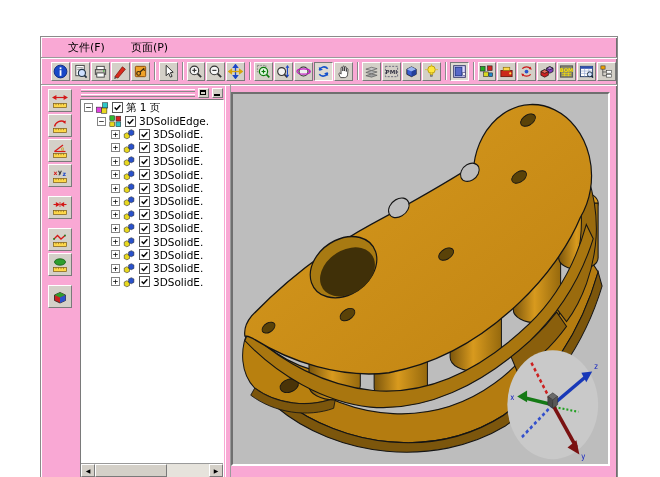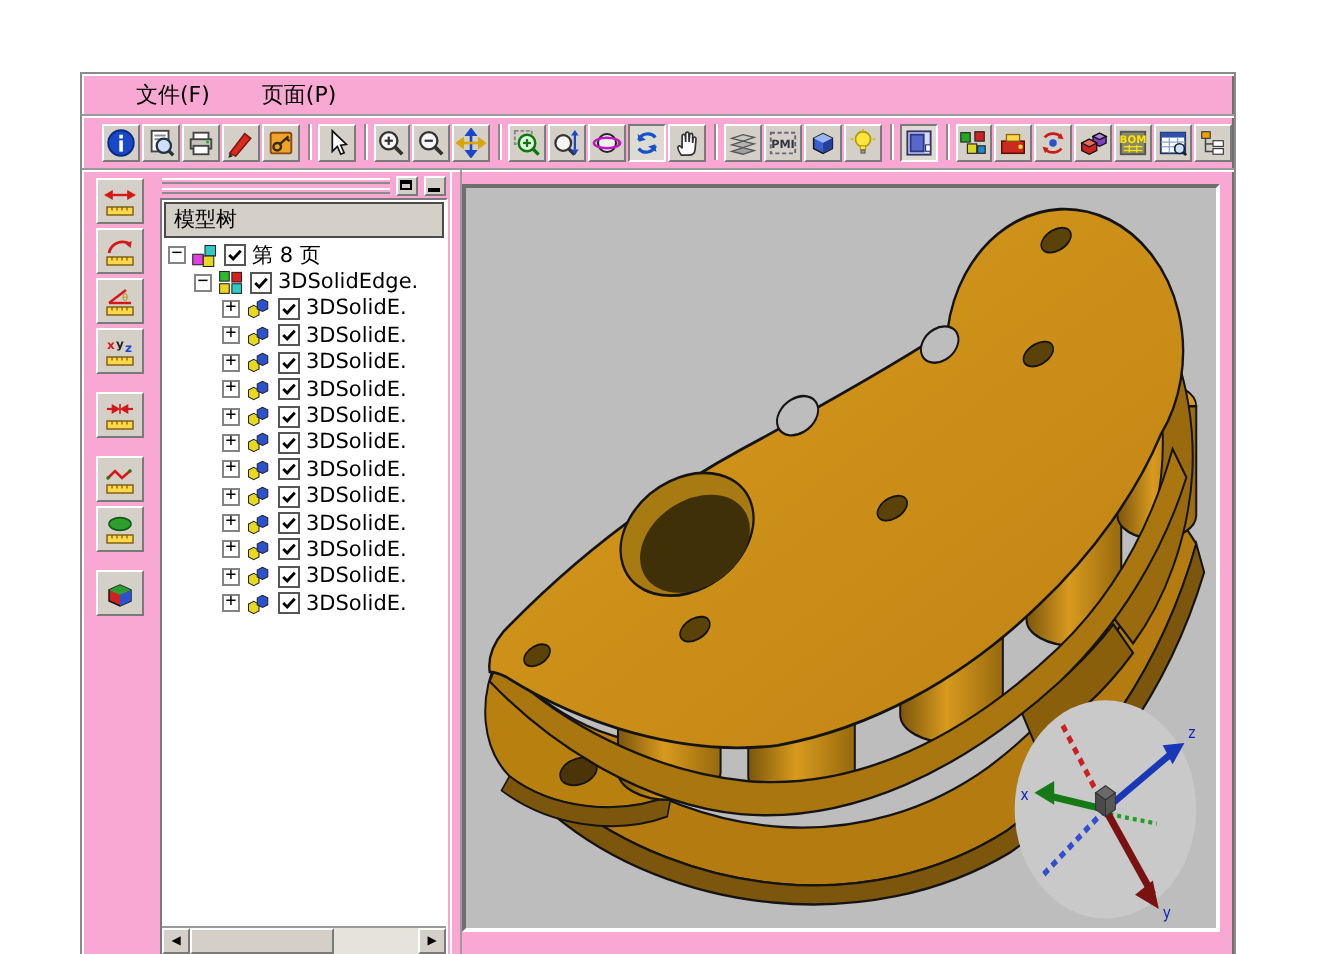--- a/index.html
+++ b/index.html
@@ -511,39 +511,38 @@
             <div class="gripline"></div>
         </div>
         <div class="phbtn">
             <div class="maxglyph"></div>
           </div>
         <div class="phbtn">
             <div class="minglyph"></div>
           </div>
       </div>
       <div id="treebox">
-        <div id="treecaption">模型树</div>
         <div id="rows">
             <div class="trow" style="padding-left: 3px;">
               <span class="exp">−</span>
               <span class="ticon" style="display: inline-flex;">
                 <svg viewBox="0 0 16 16">
                   <g stroke="#222" stroke-width="0.6">
                     <rect x="1" y="7" width="6" height="6" fill="#e040e0"></rect>
                     <rect x="8" y="2" width="6" height="6" fill="#30c8c8"></rect>
                     <rect x="7" y="8" width="6" height="6" fill="#e8d820"></rect>
                   </g>
                 </svg>
               </span>
               <span class="cb">
                 <svg viewBox="0 0 10 10">
                   <polyline points="1.8,5 4,7.2 8.2,2.6" fill="none" stroke="#000" stroke-width="1.6"></polyline>
                 </svg>
               </span>
-              <span>第 8 页</span>
+              <span>第 1 页</span>
             </div>
             <div class="trow" style="padding-left: 16px;">
               <span class="exp">−</span>
               <span class="ticon" style="display: inline-flex;">
                 <svg viewBox="0 0 16 16">
                   <g stroke="#222" stroke-width="0.6">
                     <rect x="1.5" y="2" width="5.5" height="5.5" fill="#30b830"></rect>
                     <rect x="8.5" y="2.5" width="5.5" height="5.5" fill="#d82020"></rect>
                     <rect x="1.5" y="9" width="5.5" height="5.5" fill="#e8d820"></rect>
                     <rect x="8.5" y="9" width="5.5" height="5.5" fill="#30c8c8"></rect>

